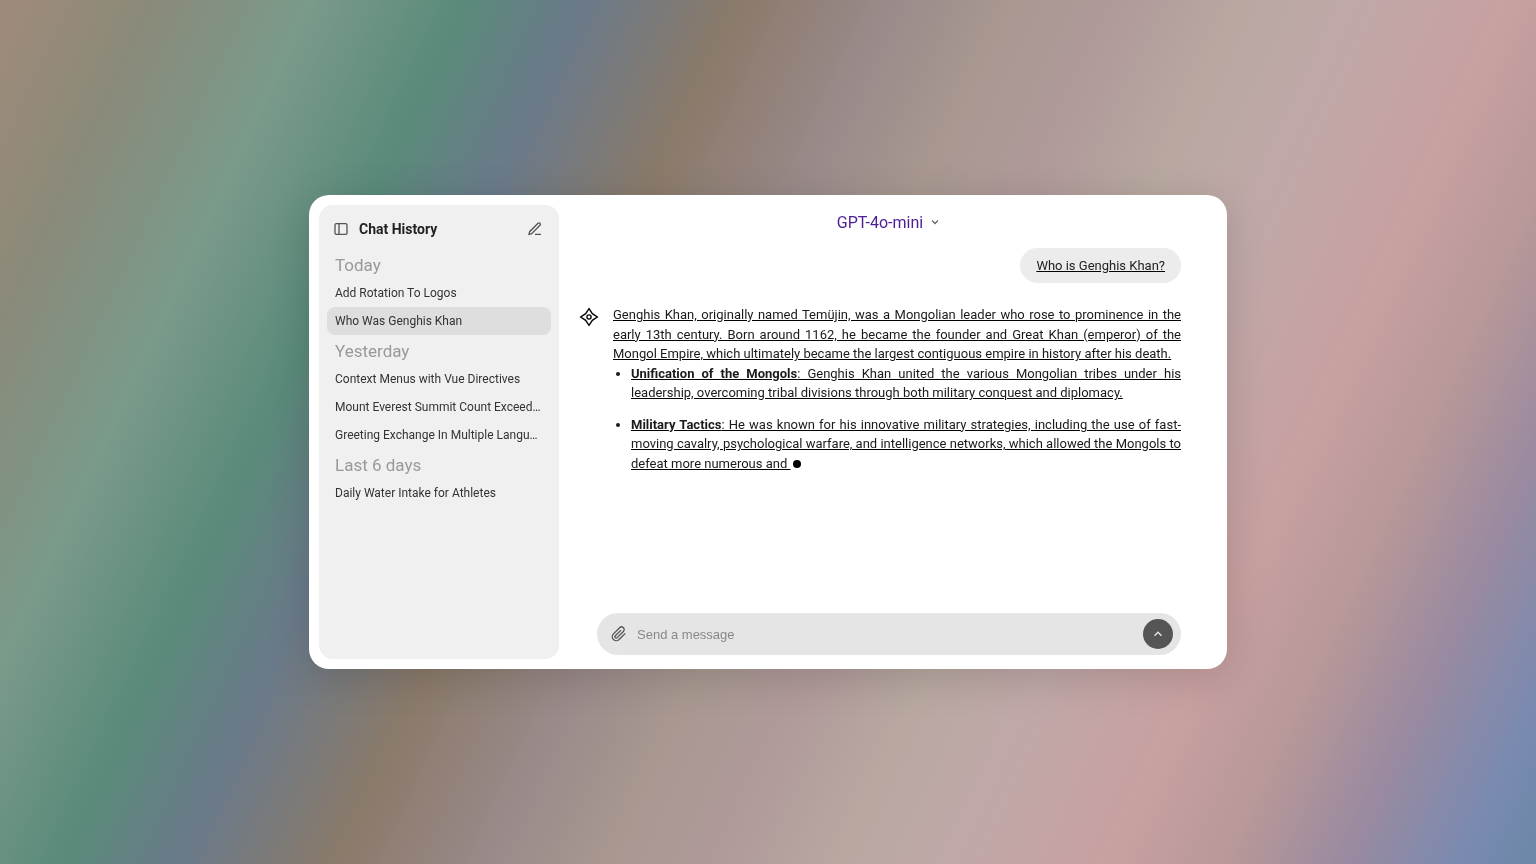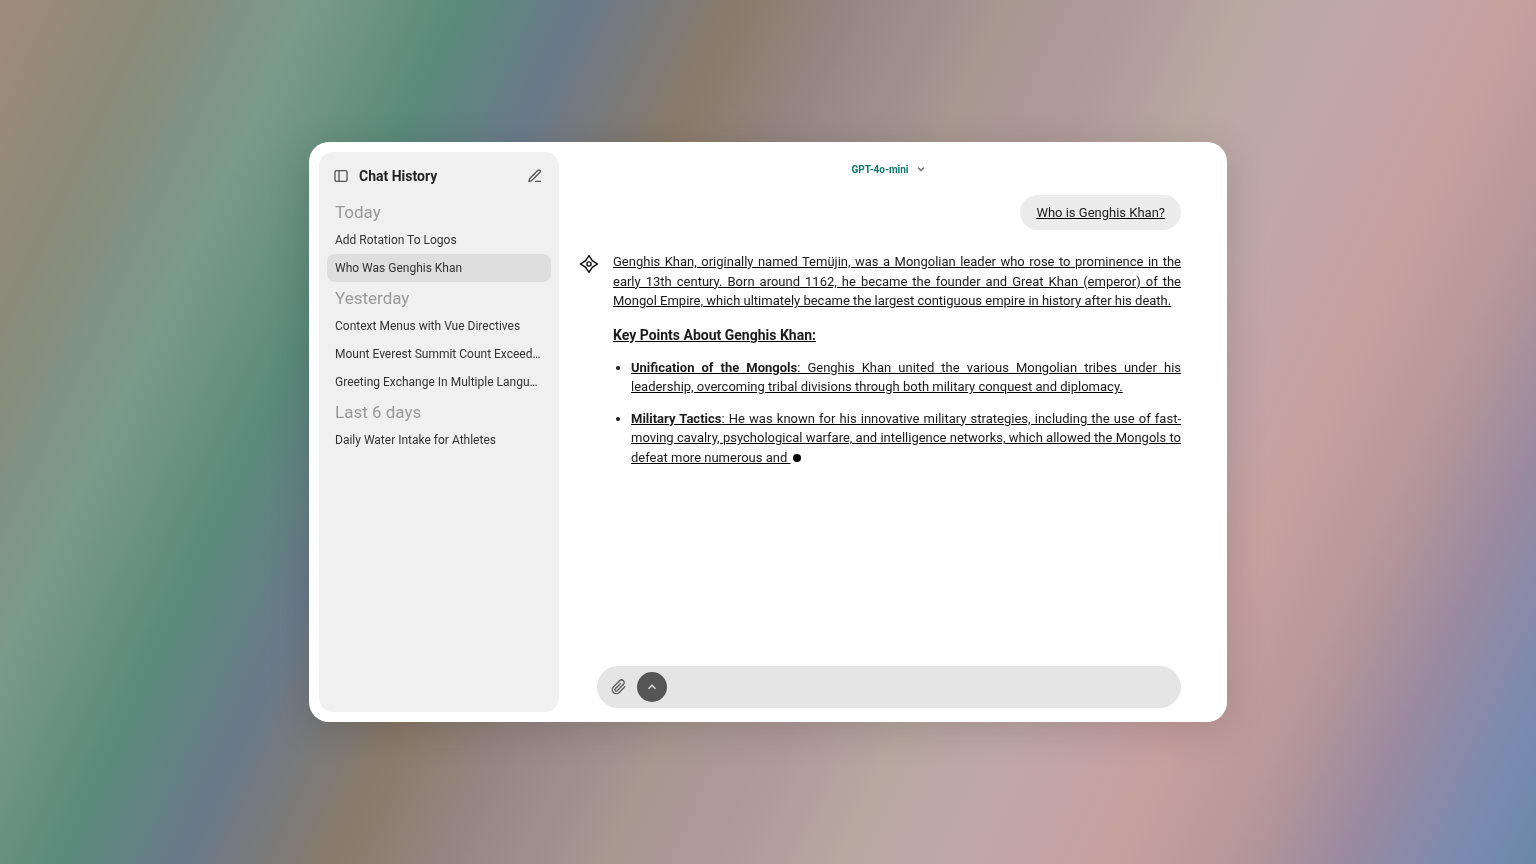--- a/index.html
+++ b/index.html
@@ -12,21 +12,21 @@
     #6a7a8a 30%, #8a7a6a 38%, #9a8a8a 46%, #a89890 52%,
     #b09a9a 58%, #b8a8a0 64%, #c0a8a8 70%, #c8a0a0 78%,
     #b89898 84%, #9a8aa0 90%, #7a8ab0 96%, #6a88a8 100%);
   display: flex;
   align-items: center;
   justify-content: center;
   overflow: hidden;
 }
 .window {
   width: 918px;
-  height: 580px;
+  height: 474px;
   background: #fff;
   border-radius: 20px;
   display: flex;
   overflow: hidden;
   box-shadow: 0 8px 40px rgba(0,0,0,0.15);
 }
 .sidebar {
   width: 240px;
   background: #f0f0f0;
   border-radius: 14px;
@@ -85,23 +85,23 @@
   padding: 14px 28px 14px 10px;
 }
 .model-selector {
   display: flex;
   align-items: center;
   justify-content: center;
   gap: 6px;
   padding: 4px 0 12px;
 }
 .model-name {
-  font-size: 10px;
-  font-weight: 700;
-  color: #0f766e;
+  font-size: 16px;
+  font-weight: 400;
+  color: #4c1d95;
 }
 .chevron-down {
   color: #666;
 }
 .chat-body {
   flex: 1;
   overflow: auto;
   padding: 4px 0;
   text-decoration: underline;
 }
@@ -129,21 +129,20 @@
   flex-shrink: 0;
   margin-top: 2px;
 }
 .assistant-content {
   flex: 1;
   font-size: 13px;
   line-height: 1.5;
   color: #1a1a1a;
 }
 .assistant-content p {
-  margin-bottom: 14px;
   text-align: justify;
   hyphens: auto;
 }
 .assistant-content h3 {
   font-size: 14px;
   font-weight: 700;
   margin-bottom: 12px;
 }
 .assistant-content ul {
   list-style: disc;
@@ -244,35 +243,35 @@
 
       <div class="assistant-row">
         <div class="assistant-avatar">
           <svg width="20" height="20" viewBox="0 0 24 24" fill="none" stroke="#000" stroke-width="1.6">
             <path d="M12 2 L16 8 L22 12 L16 16 L12 22 L8 16 L2 12 L8 8 Z"></path>
             <circle cx="12" cy="12" r="2.5"></circle>
           </svg>
         </div>
         <div class="assistant-content">
           <p>Genghis Khan, originally named Temüjin, was a Mongolian leader who rose to prominence in the early 13th century. Born around 1162, he became the founder and Great Khan (emperor) of the Mongol Empire, which ultimately became the largest contiguous empire in history af­ter his death.</p>
-          <h3>Key Points About Genghis Khan:</h3>
           <ul id="assistant-points">
               <li><strong>Unification of the Mongols</strong><span>: Genghis Khan united the various Mongolian tribes under his leadership, overcoming tribal divisions through both military conquest and diplomacy.</span></li>
               <li><strong>Military Tactics</strong><span>: He was known for his innovative military strategies, including the use of fast-moving cavalry, psychological warfare, and intelligence networks, which allowed the Mongols to defeat more numerous and </span><span class="streaming-dot"></span></li>
             </ul>
         </div>
       </div>
     </div>
 
     <div class="input-bar">
       <span style="color:#555;display:flex">
         <svg width="16" height="16" viewBox="0 0 24 24" fill="none" stroke="currentColor" stroke-width="2">
           <path d="m21.4 11.1-9.2 9.2a6 6 0 0 1-8.5-8.5l9.2-9.2a4 4 0 0 1 5.66 5.66l-9.2 9.2a2 2 0 0 1-2.83-2.83l8.49-8.48"></path>
         </svg>
       </span>
+      <input class="input-field" type="text" placeholder="Send a message" style="">
       <div class="send-btn">
         <svg width="14" height="14" viewBox="0 0 24 24" fill="none" stroke="#ddd" stroke-width="2.5">
             <polyline points="18 15 12 9 6 15"></polyline>
           </svg>
       </div>
     </div>
   </main>
 
 </div>
 

